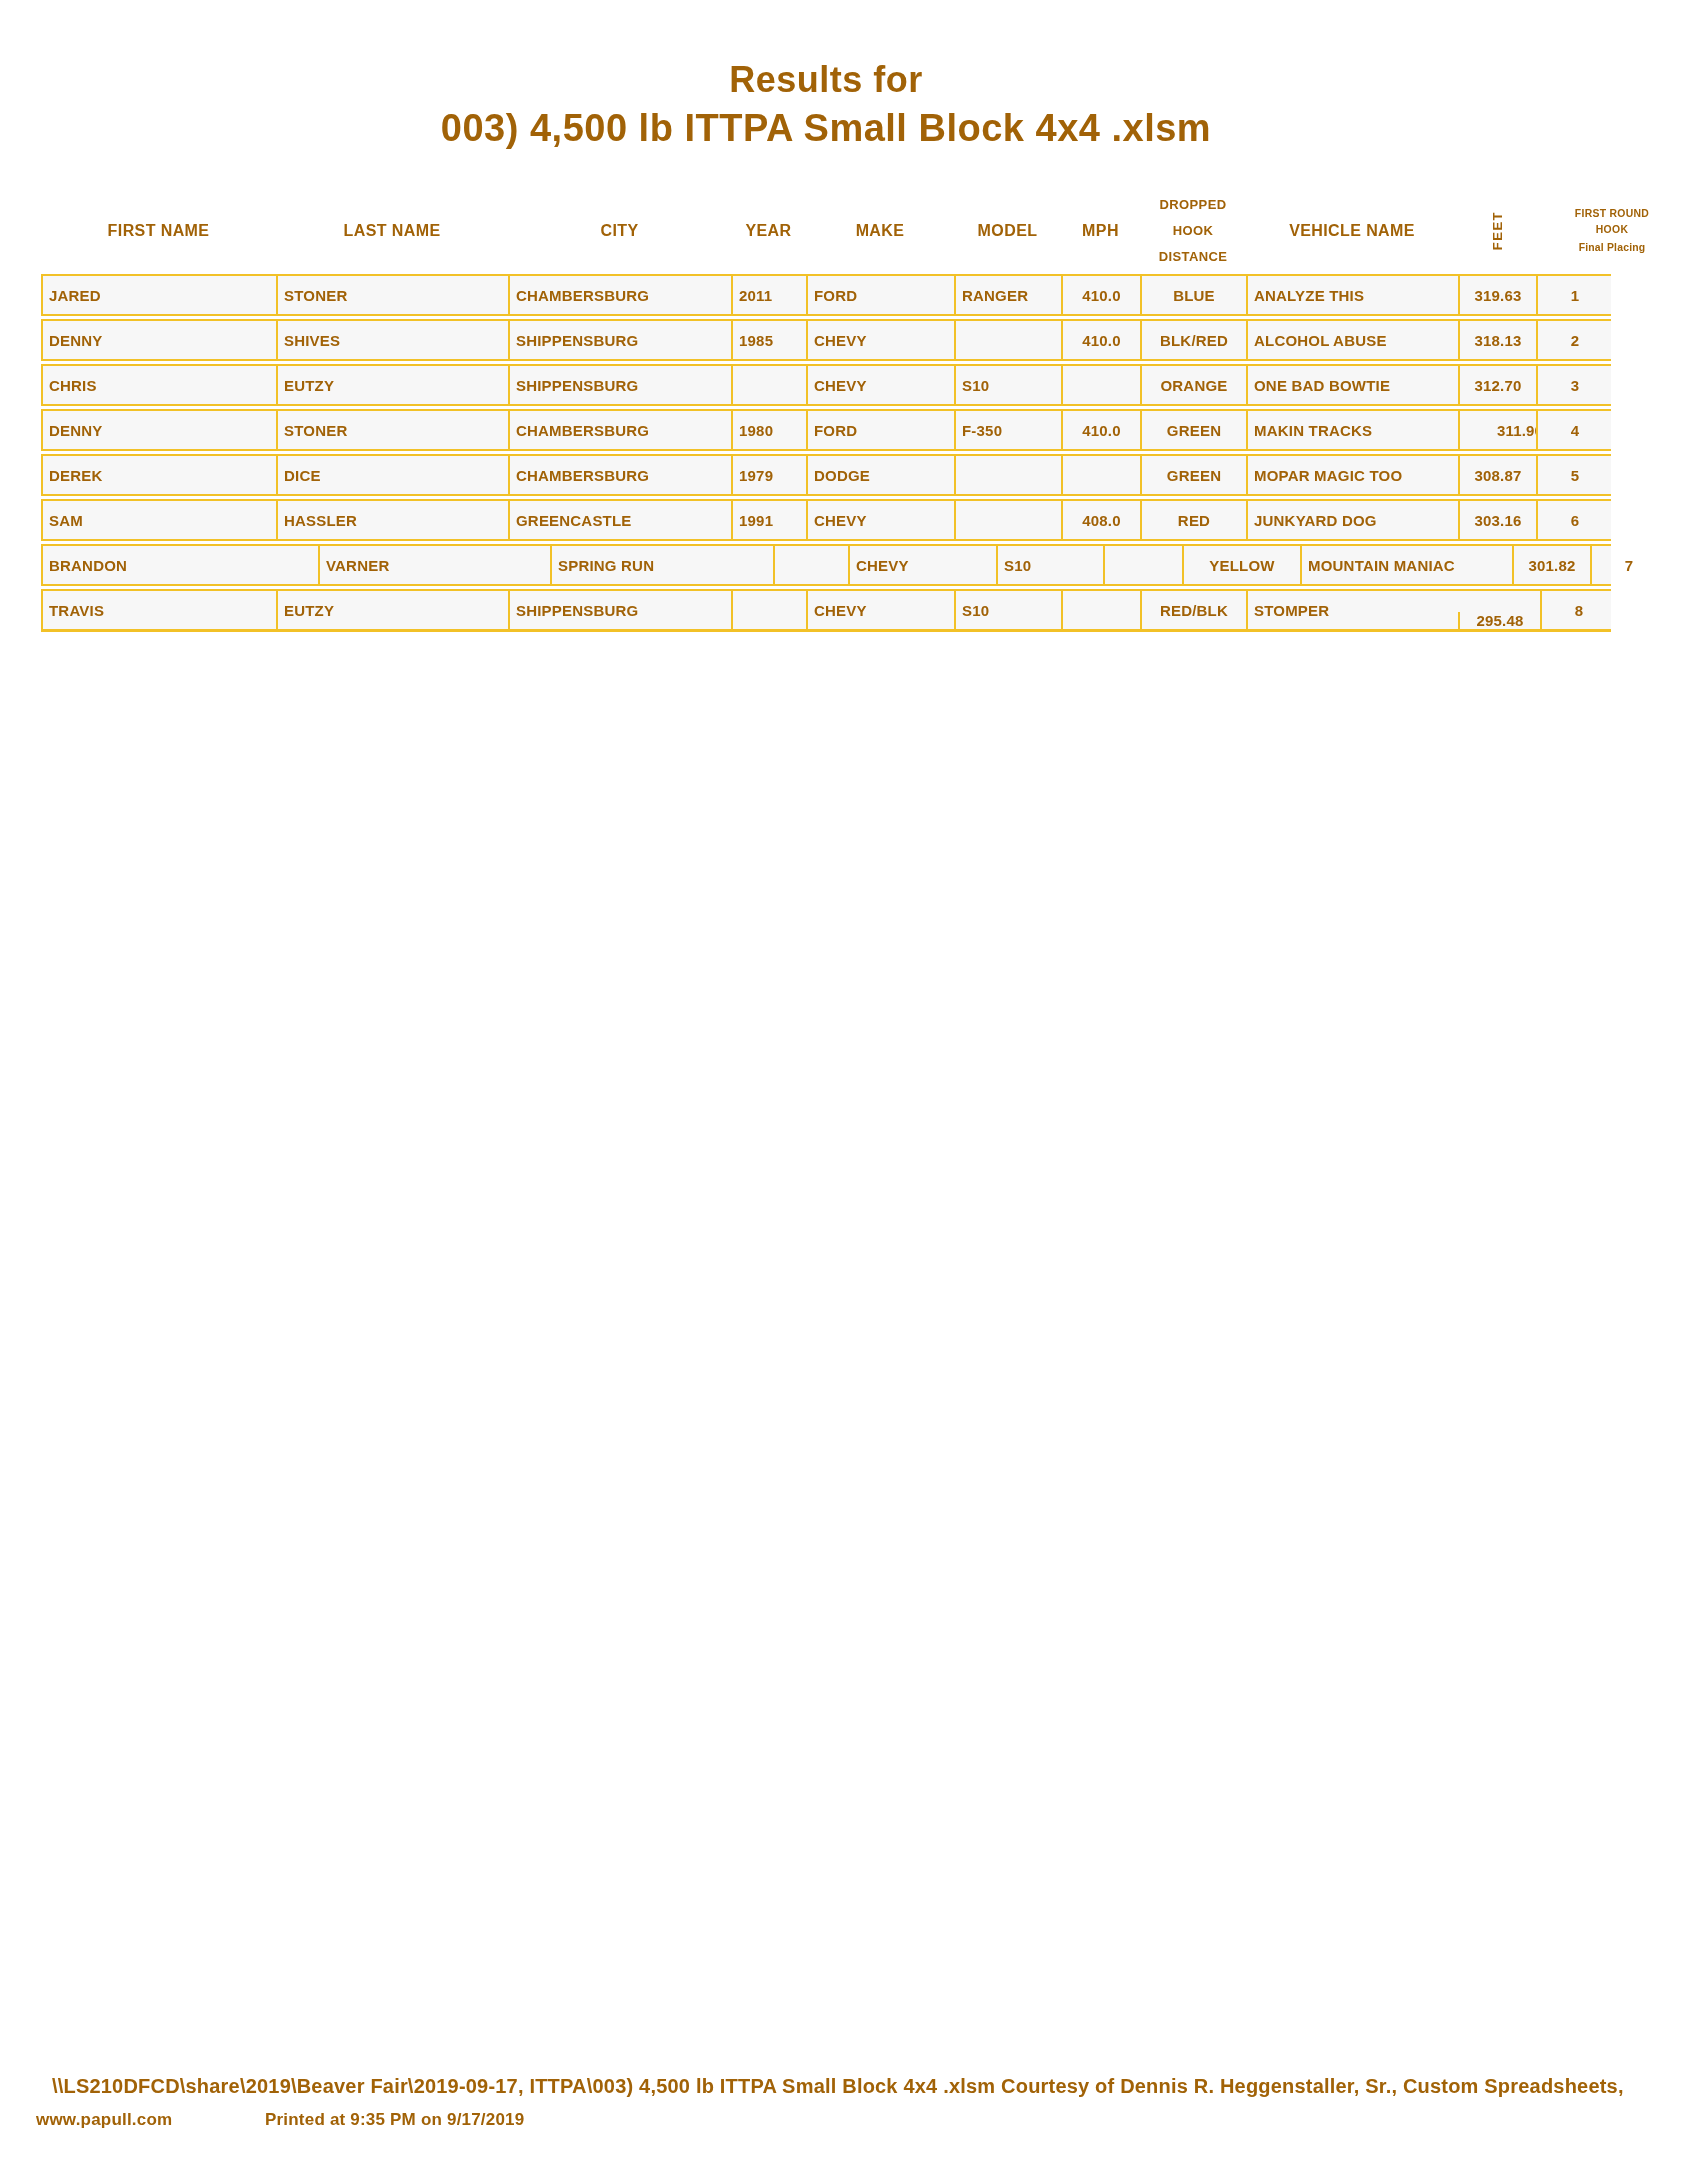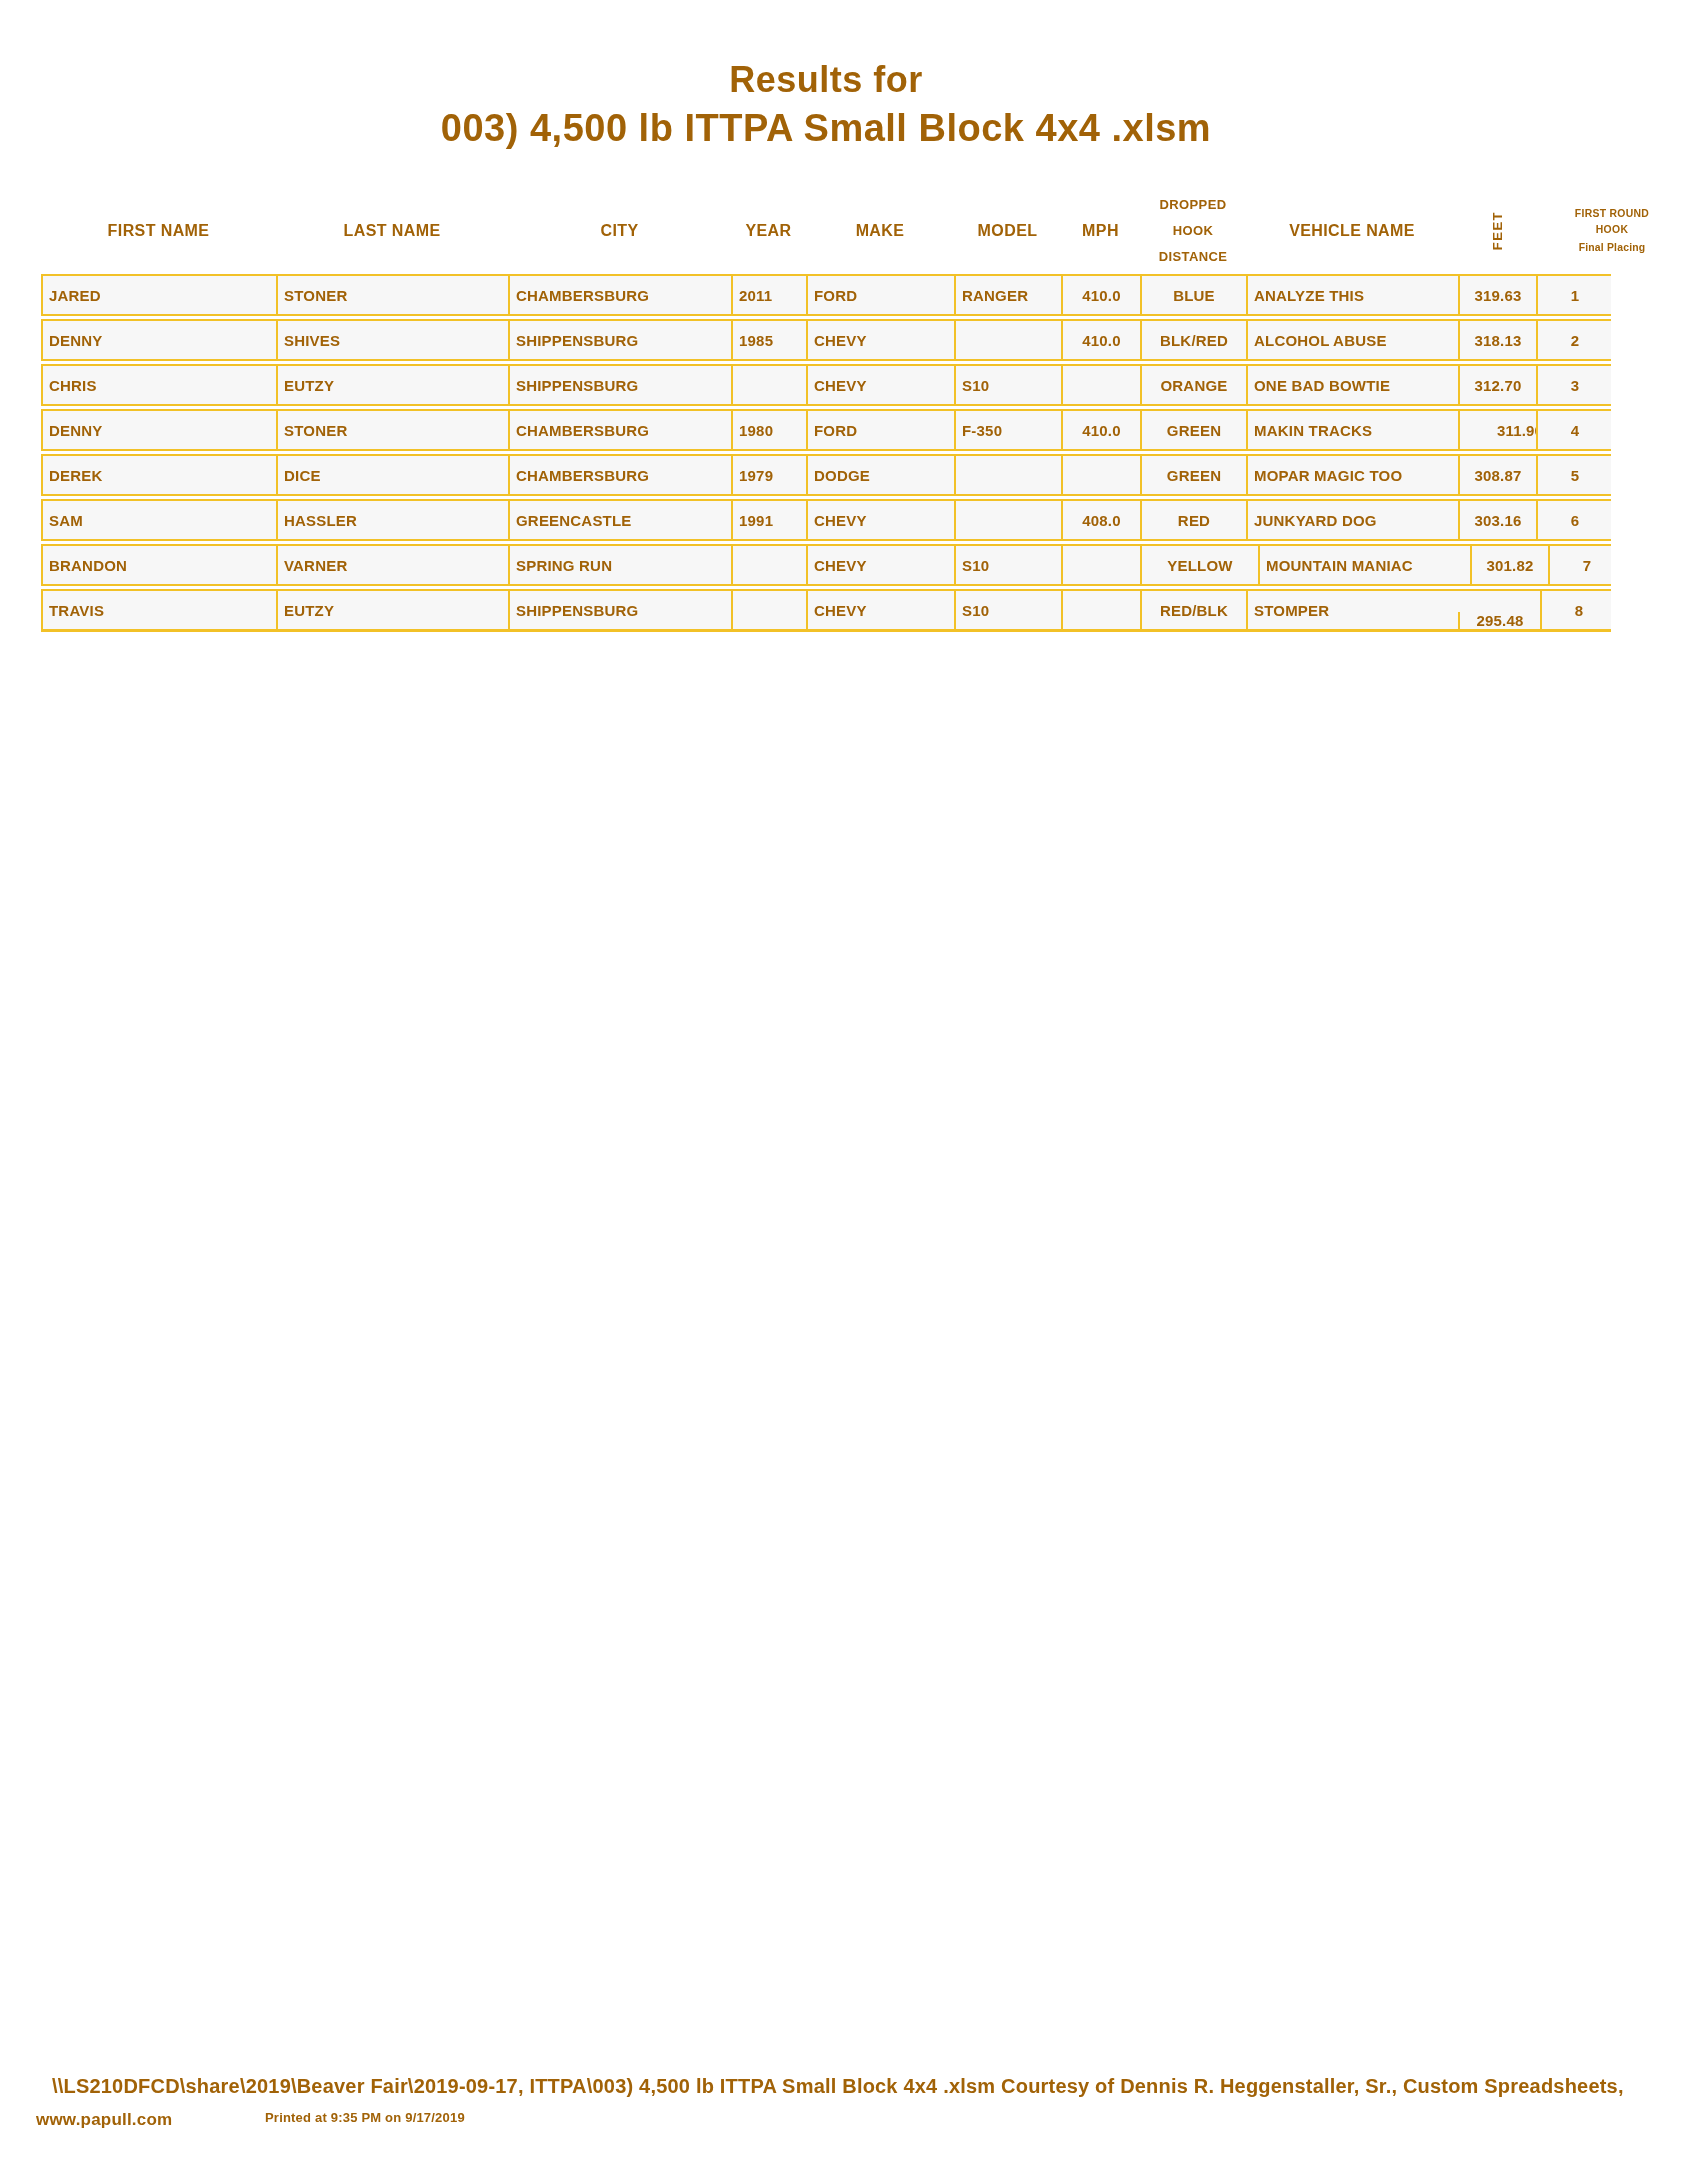--- a/index.html
+++ b/index.html
@@ -50,21 +50,21 @@
     box-sizing:border-box;flex:0 0 auto;
     display:flex;align-items:center;
     border-left:2px solid var(--gold);
     font-size:15px;letter-spacing:0.2px;
     padding:0 6px;white-space:nowrap;overflow:hidden;
   }
   .cell.al-center{justify-content:center;padding:0 2px;}
   
   .footer-line1{position:absolute;left:52px;top:2075px;font-size:20px;letter-spacing:0.2px;white-space:nowrap;}
   .footer-website{position:absolute;left:36px;top:2110px;font-size:17px;letter-spacing:0.2px;}
-  .footer-printed{position:absolute;left:265px;top:2110px;font-size:13px;letter-spacing:0.2px;}
+  .footer-printed{position:absolute;left:265px;top:2110px;font-size:17px;letter-spacing:0.2px;}
 </style>
 </head>
 <body>
 
 <div class="page">
 
   <div class="title-line1">Results for</div>
   <div class="title-line2">003) 4,500 lb ITTPA Small Block 4x4 .xlsm</div>
 
   <div class="results-table">
@@ -157,21 +157,21 @@
           <div class="cell" style="width: 75px;">1991</div>
           <div class="cell" style="width: 148px;">CHEVY</div>
           <div class="cell" style="width: 107px;"></div>
           <div class="cell al-center" style="width: 79px;">408.0</div>
           <div class="cell al-center" style="width: 106px;">RED</div>
           <div class="cell" style="width: 212px;">JUNKYARD DOG</div>
           <div class="cell al-center" style="width: 78px;">303.16</div>
           <div class="cell al-center" style="width: 76px;">6</div>
         </div>
         <div class="row">
-          <div class="cell" style="width: 235px;">BRANDON</div>
+          <div class="cell" style="width: 277px;">BRANDON</div>
           <div class="cell" style="width: 232px;">VARNER</div>
           <div class="cell" style="width: 223px;">SPRING RUN</div>
           <div class="cell" style="width: 75px;"></div>
           <div class="cell" style="width: 148px;">CHEVY</div>
           <div class="cell" style="width: 107px;">S10</div>
           <div class="cell al-center" style="width: 79px;"></div>
           <div class="cell al-center" style="width: 118px;">YELLOW</div>
           <div class="cell" style="width: 212px;">MOUNTAIN MANIAC</div>
           <div class="cell al-center" style="width: 78px;">301.82</div>
           <div class="cell al-center" style="width: 76px;">7</div>

